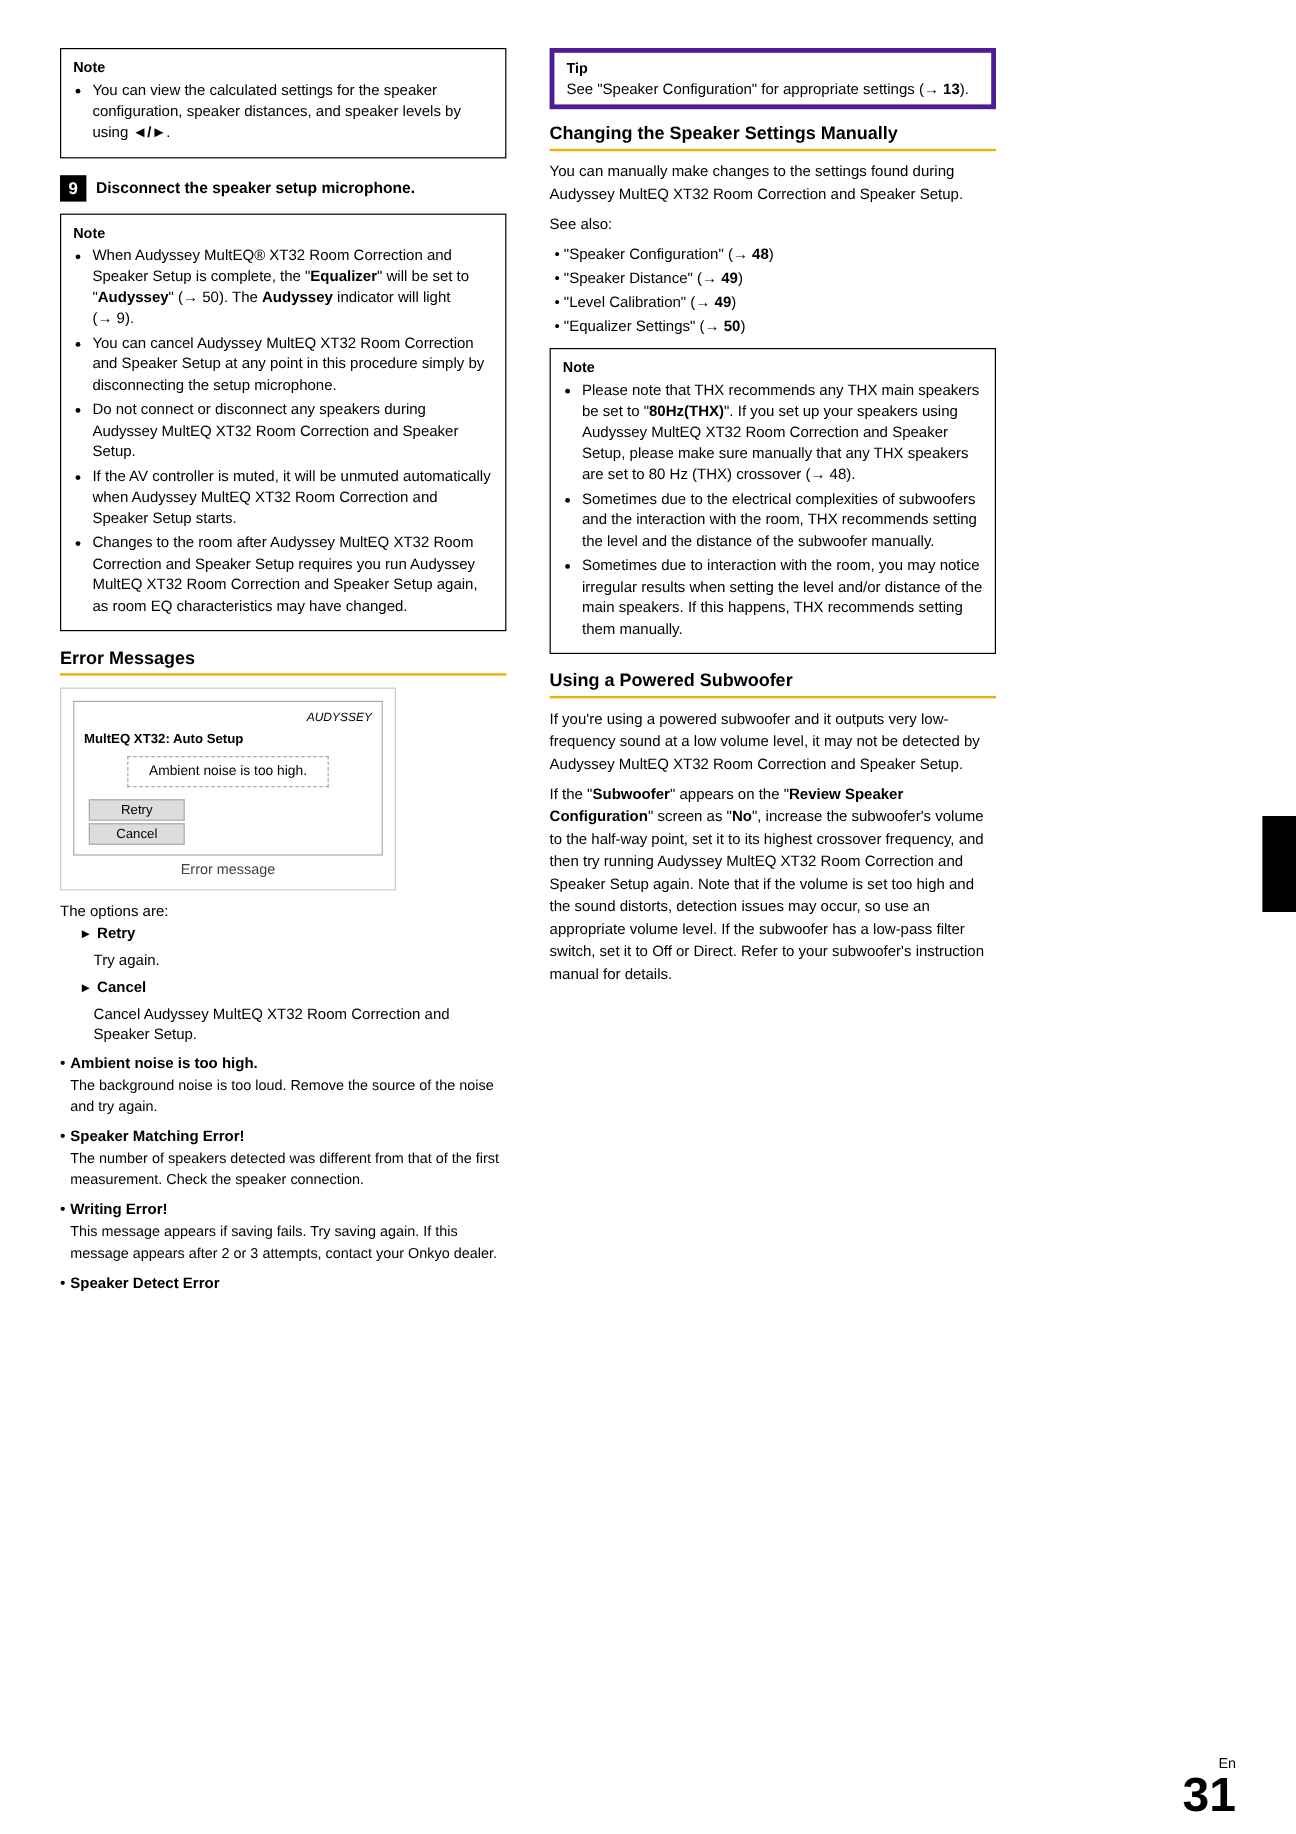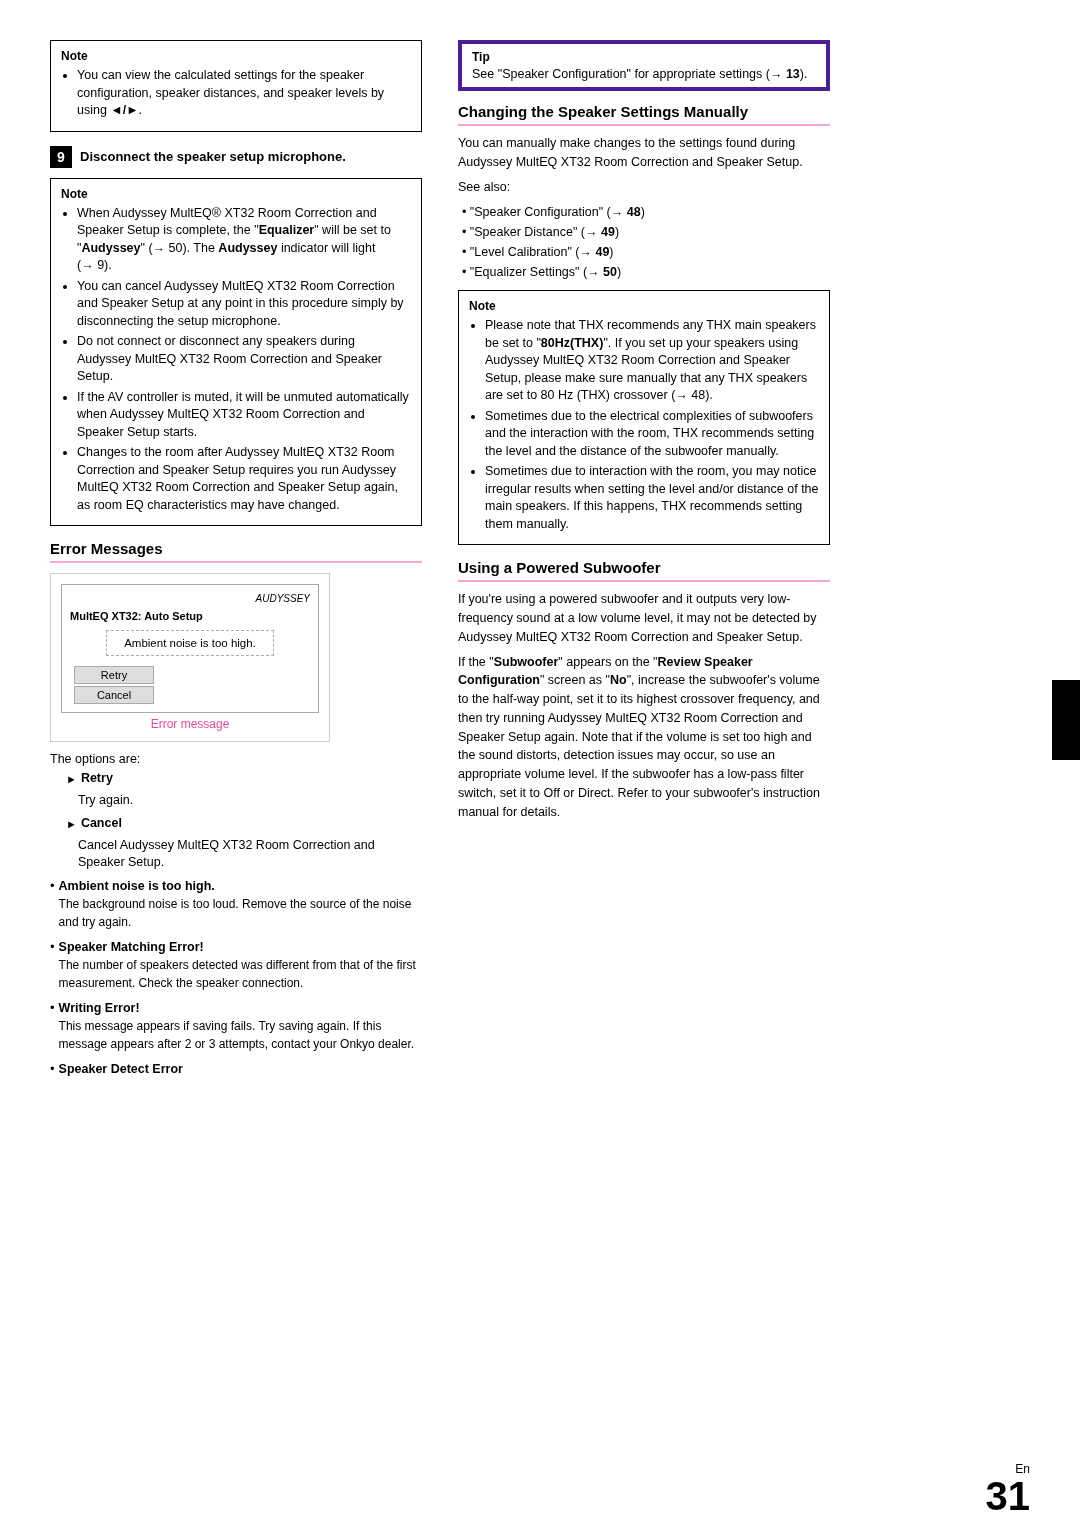--- a/index.html
+++ b/index.html
@@ -87,21 +87,21 @@
     .step-text {
       font-weight: bold;
       font-size: 13px;
       padding-top: 2px;
       line-height: 1.4;
     }
     
     .section-heading {
       font-size: 15px;
       font-weight: bold;
-      border-bottom: 2px solid #f9a8d4;
+      border-bottom: 2px solid #eab308;
       padding-bottom: 4px;
       margin-bottom: 8px;
       margin-top: 10px;
     }
     
     .body-text {
       font-size: 12.5px;
       line-height: 1.5;
       margin-bottom: 6px;
     }
@@ -163,21 +163,21 @@
       border: 1px solid #aaa;
       padding: 2px 8px;
       font-size: 11px;
       width: 80px;
       cursor: pointer;
     }
     .error-caption {
       text-align: center;
       font-size: 12px;
       margin-top: 4px;
-      color: #ec4899;
+      color: #404040;
     }
     
     .options-label {
       font-size: 12.5px;
       margin-bottom: 4px;
     }
     .option-item {
       margin-left: 16px;
       margin-bottom: 6px;
     }

